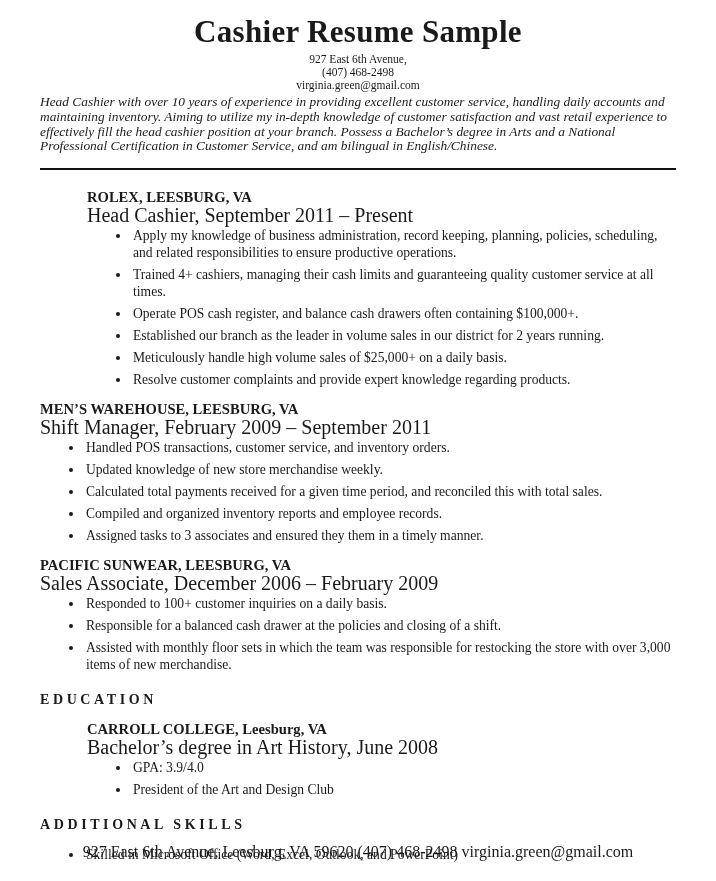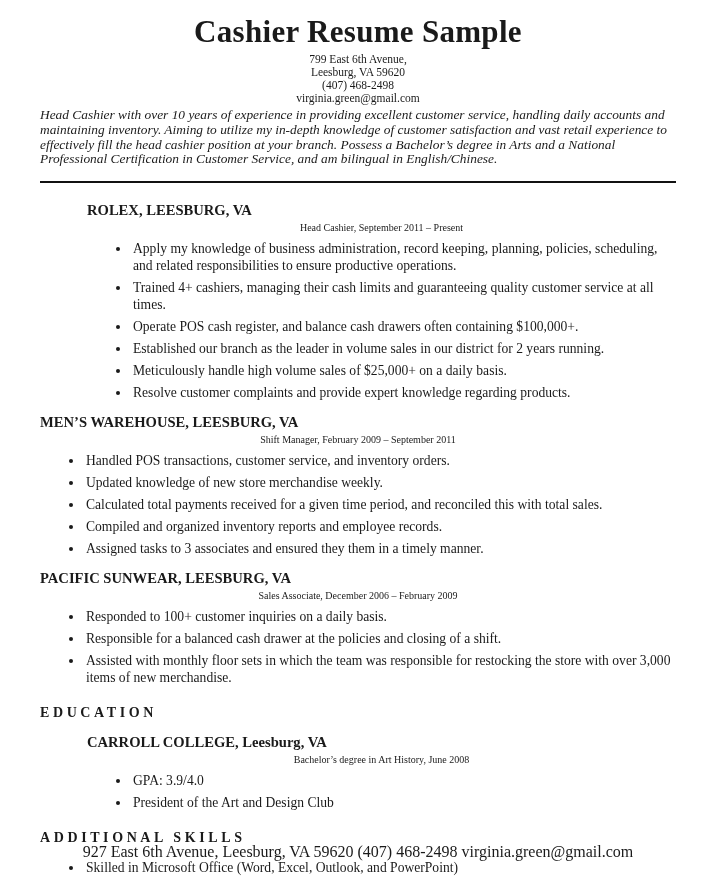--- a/index.html
+++ b/index.html
@@ -50,23 +50,22 @@
   }
   .entry { margin-top: 13px; }
   .section .entry:first-of-type { margin-top: 0; margin-left: 47px; }
   .entry-company {
     margin: 0;
     font-size: 14.6px;
     font-weight: 700;
     line-height: 17px;
   }
   .entry-role {
-    font-size: 10px;
+    font-size: 20px;
     line-height: 18px;
-    text-align: center;
   }
   ul.bullets {
     margin: 3px 0 0 0;
     padding: 0 0 0 44px;
   }
   ul.bullets li {
     font-size: 13.6px;
     line-height: 17px;
     margin-bottom: 5px;
     padding-left: 2px;
@@ -81,22 +80,21 @@
   }
 </style>
 </head>
 <body>
 
 <div class="page">
 
   <h1 class="doc-title">Cashier Resume Sample</h1>
 
   <div class="contact-block">
-    <span class="contact-line">799 East 6th Avenue,</span>
-    <span class="contact-line">Leesburg, VA 59620</span>
+    <span class="contact-line">927 East 6th Avenue,</span>
     <span class="contact-line">(407) 468-2498</span>
     <span class="contact-line">virginia.green@gmail.com</span>
   </div>
 
   <p class="summary">Head Cashier with over 10 years of experience in providing excellent customer service, handling daily accounts and maintaining inventory. Aiming to utilize my in-depth knowledge of customer satisfaction and vast retail experience to effectively fill the head cashier position at your branch. Possess a Bachelor’s degree in Arts and a National Professional Certification in Customer Service, and am bilingual in English/Chinese.</p>
 
   <hr class="divider">
 
   <div class="section">
 

